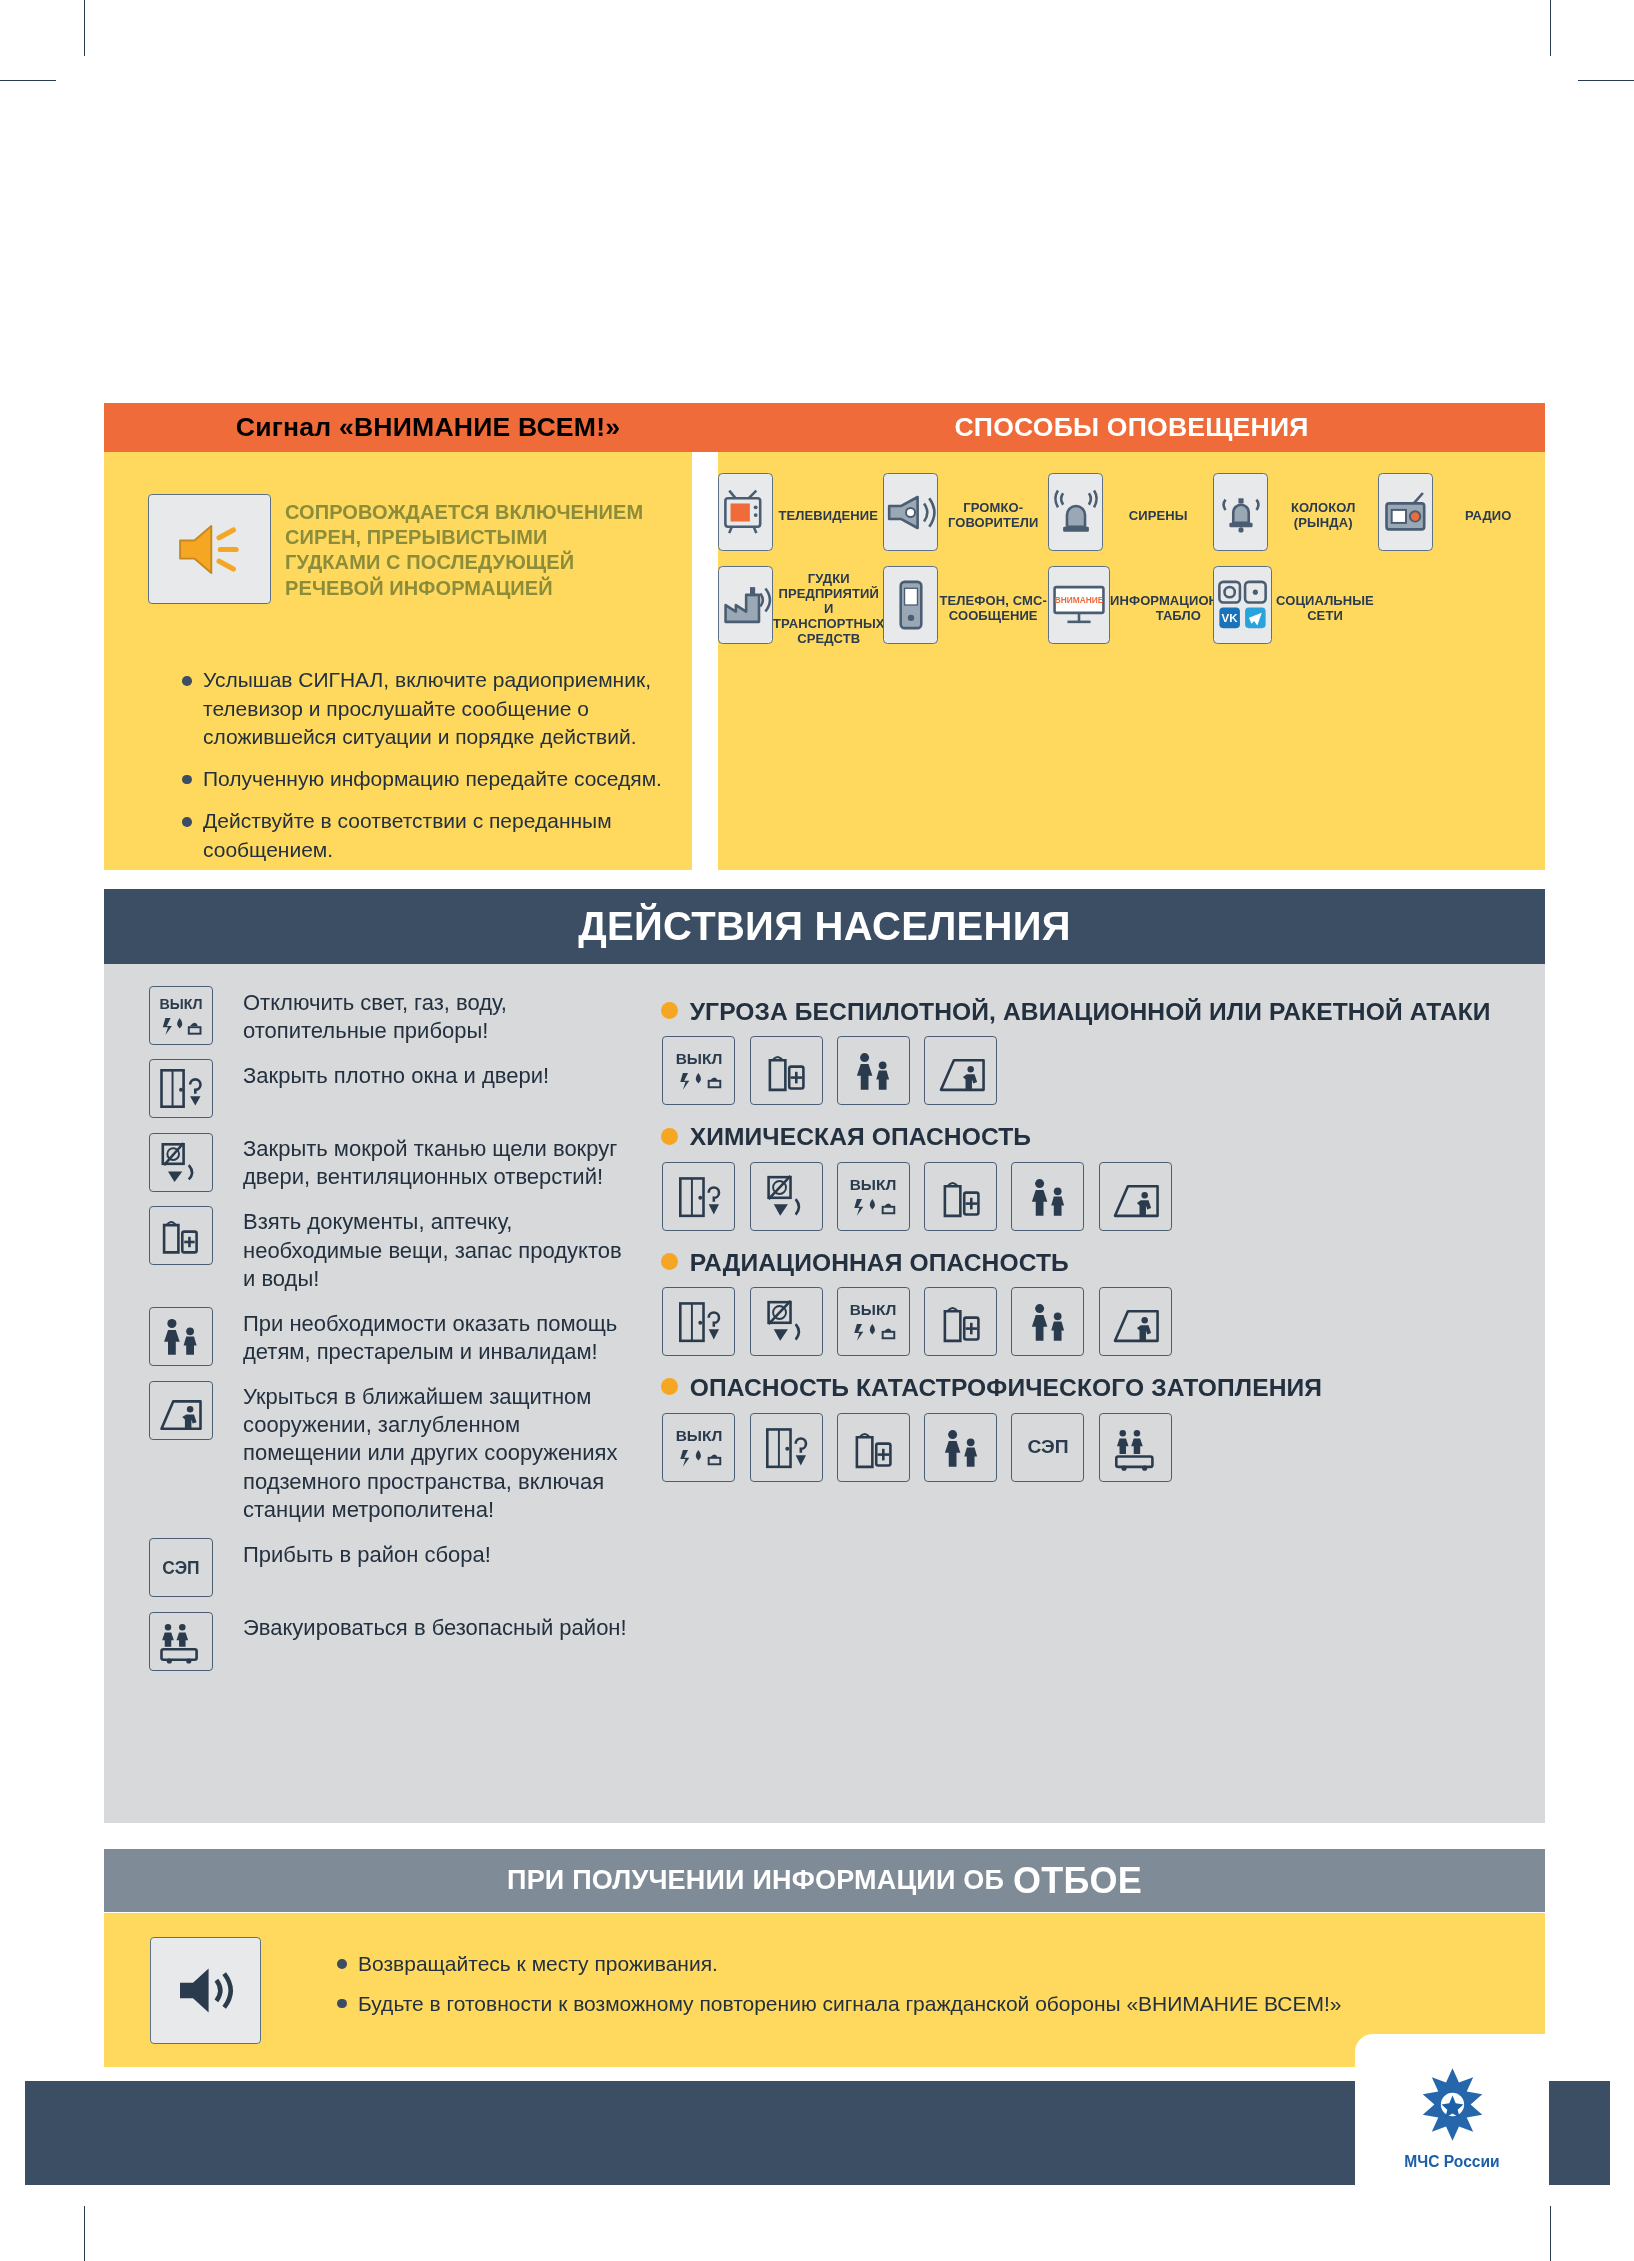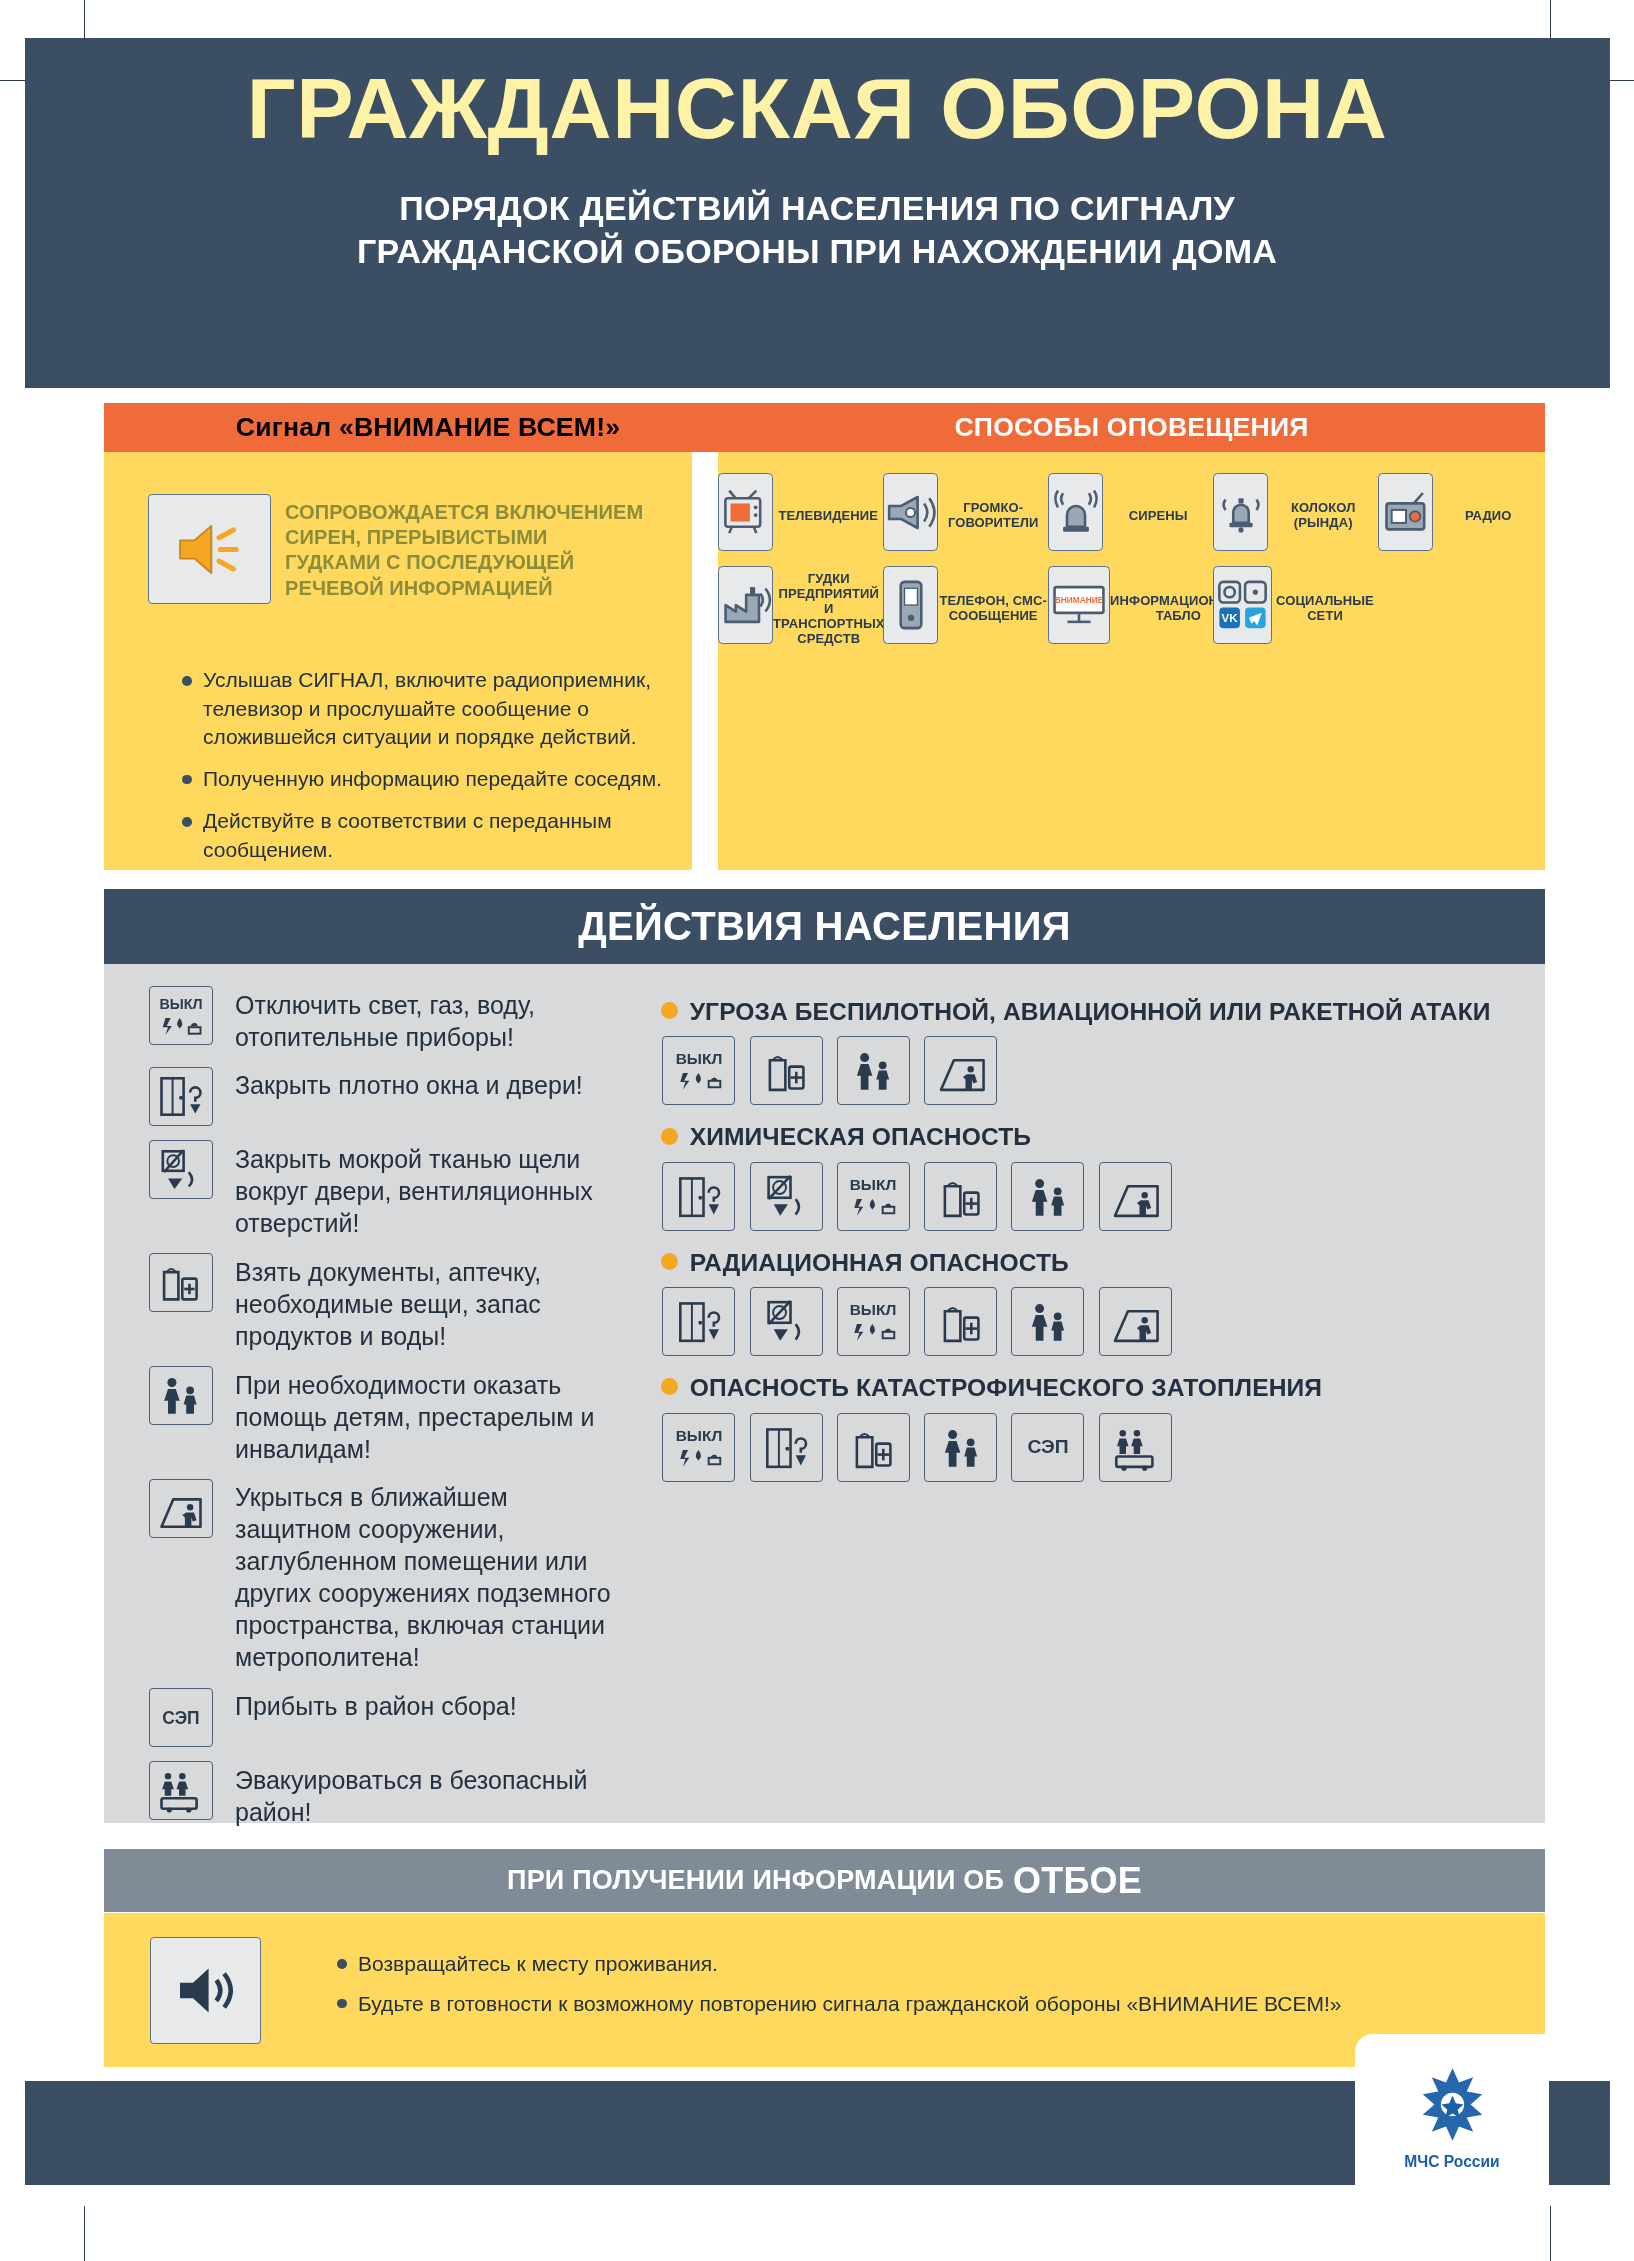--- a/index.html
+++ b/index.html
@@ -34,21 +34,21 @@
   .way .cap{margin-top:6.5px;font-size:13px;font-weight:bold;color:#2b3b4e;text-align:center;line-height:1.16;letter-spacing:0.1px;width:156px;}
 
   
   .act-head{position:absolute;left:104px;top:889px;width:1441px;height:75px;background:#3c4e63;color:#fff;font-weight:bold;font-size:40px;display:flex;align-items:center;justify-content:center;letter-spacing:0.3px;}
   .act-body{position:absolute;left:104px;top:964px;width:1441px;height:859px;background:#d8d9da;}
 
   
   .lcol{position:absolute;left:149px;top:986px;width:479px;}
   .lrow{display:flex;align-items:flex-start;margin-bottom:14.3px;}
   .lrow .tile{width:62px;height:57px;background:#d8d9da;border:1.9px solid #4a5d72;border-radius:3.9px;flex:0 0 auto;display:flex;align-items:center;justify-content:center;}
-  .lrow .txt{margin-left:22px;font-size:25px;color:#23303f;line-height:1.28;padding-top:2.6px;}
+  .lrow .txt{margin-left:30px;font-size:22px;color:#23303f;line-height:1.28;padding-top:2.6px;}
 
   
   .rcol{position:absolute;left:661px;top:980px;width:868px;margin-top:17px;}
   .rgroup{margin-bottom:17px;}
   .rtitle{display:flex;align-items:flex-start;font-weight:bold;font-size:24.6px;color:#23303f;letter-spacing:0.1px;line-height:1.18;}
   .dot{width:17px;height:17px;border-radius:50%;background:#f5a623;flex:0 0 auto;margin-right:11.7px;margin-top:5.2px;}
   .ricons{display:flex;margin-top:10.4px;margin-left:1.3px;}
   .ricons .tile{width:71px;height:67px;background:#d8d9da;border:1.9px solid #4a5d72;border-radius:3.9px;margin-right:14.3px;display:flex;align-items:center;justify-content:center;}
 
   
@@ -72,27 +72,20 @@
 
 <div class="poster">
 
   <div class="cmark cm-v" style="left:84px;top:0;"></div>
   <div class="cmark cm-h" style="left:0;top:80px;"></div>
   <div class="cmark cm-v" style="left:1550px;top:0;"></div>
   <div class="cmark cm-h" style="left:1578px;top:80px;"></div>
   <div class="cmark cm-v" style="left:84px;top:2206px;"></div>
   <div class="cmark cm-v" style="left:1550px;top:2206px;"></div>
 
-  <div class="header">
-    <div class="title">ГРАЖДАНСКАЯ ОБОРОНА</div>
-    <div class="subtitle">
-      <div>ПОРЯДОК ДЕЙСТВИЙ НАСЕЛЕНИЯ ПО СИГНАЛУ</div>
-      <div>ГРАЖДАНСКОЙ ОБОРОНЫ ПРИ НАХОЖДЕНИИ ДОМА</div>
-    </div>
-  </div>
 
   <div class="sig-box"></div>
   <div class="sig-head">Сигнал  «ВНИМАНИЕ ВСЕМ!»</div>
 
   <div class="spk-wrap">
     <svg width="78" height="65" viewBox="0 0 120 100">
       <path d="M14 36 h22 L62 14 v72 L36 64 H14 Z" fill="#f5a623" stroke="#c8881d" stroke-width="3" stroke-linejoin="round"></path>
       <g stroke="#f5a623" stroke-width="8" stroke-linecap="round">
         <line x1="76" y1="50" x2="100" y2="50"></line>
         <line x1="74" y1="32" x2="96" y2="20"></line>

